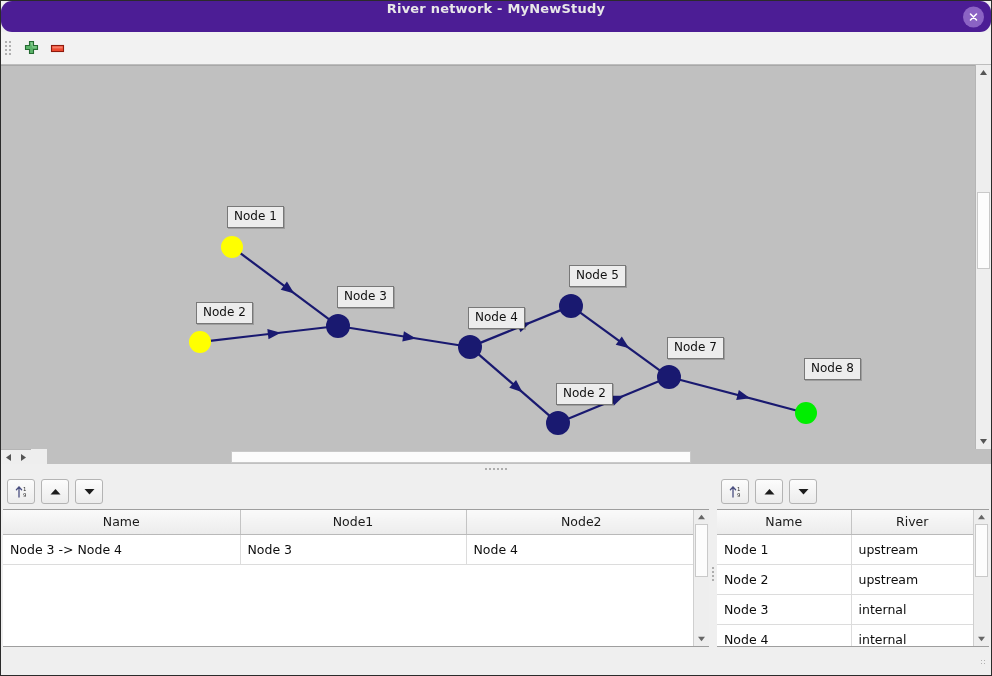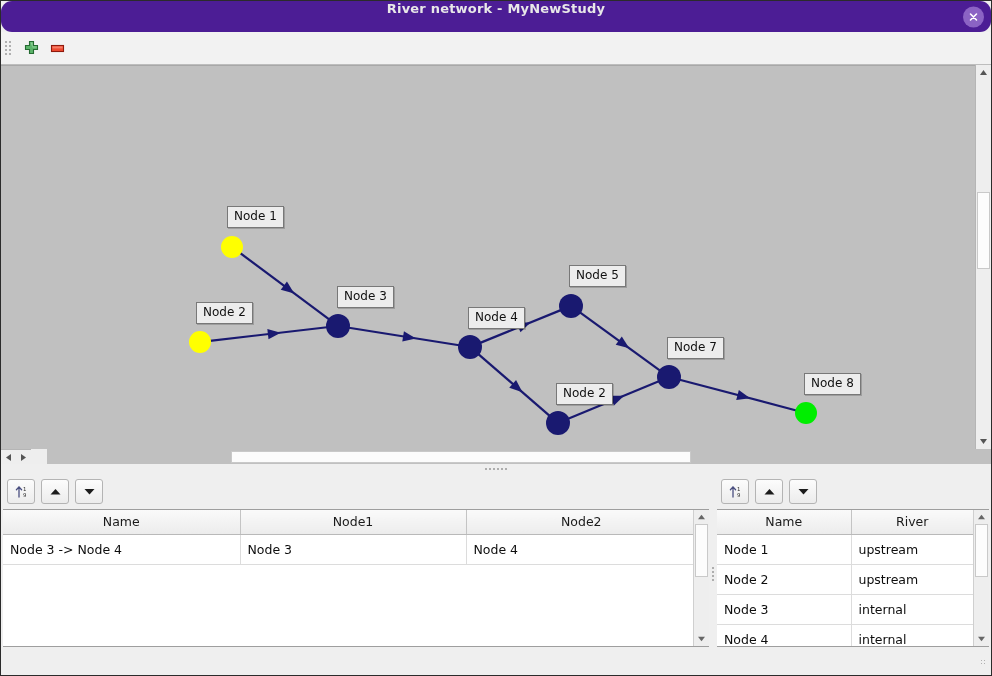--- a/index.html
+++ b/index.html
@@ -259,21 +259,21 @@
             <circle cx="805" cy="347" r="11" fill="#00ee00"></circle>
           </svg>
         <div id="graph-labels">
             <div class="node-label" style="left: 226px; top: 140px;">Node 1</div>
             <div class="node-label" style="left: 195px; top: 236px;">Node 2</div>
             <div class="node-label" style="left: 336px; top: 220px;">Node 3</div>
             <div class="node-label" style="left: 467px; top: 241px;">Node 4</div>
             <div class="node-label" style="left: 568px; top: 199px;">Node 5</div>
             <div class="node-label" style="left: 555px; top: 317px;">Node 2</div>
             <div class="node-label" style="left: 666px; top: 271px;">Node 7</div>
-            <div class="node-label" style="left: 803px; top: 307px;">Node 8</div>
+            <div class="node-label" style="left: 803px; top: 292px;">Node 8</div>
           </div>
       </div>
       <div class="vscroll">
         <div class="sb-arrow">
           <svg width="9" height="7" viewBox="0 0 9 7">
             <path d="M4.5 1 L8 6 L1 6 Z" fill="#555"></path>
           </svg>
         </div>
         <div class="sb-track">
           <div class="sb-thumb-v" style="top:112px;height:77px;"></div>

